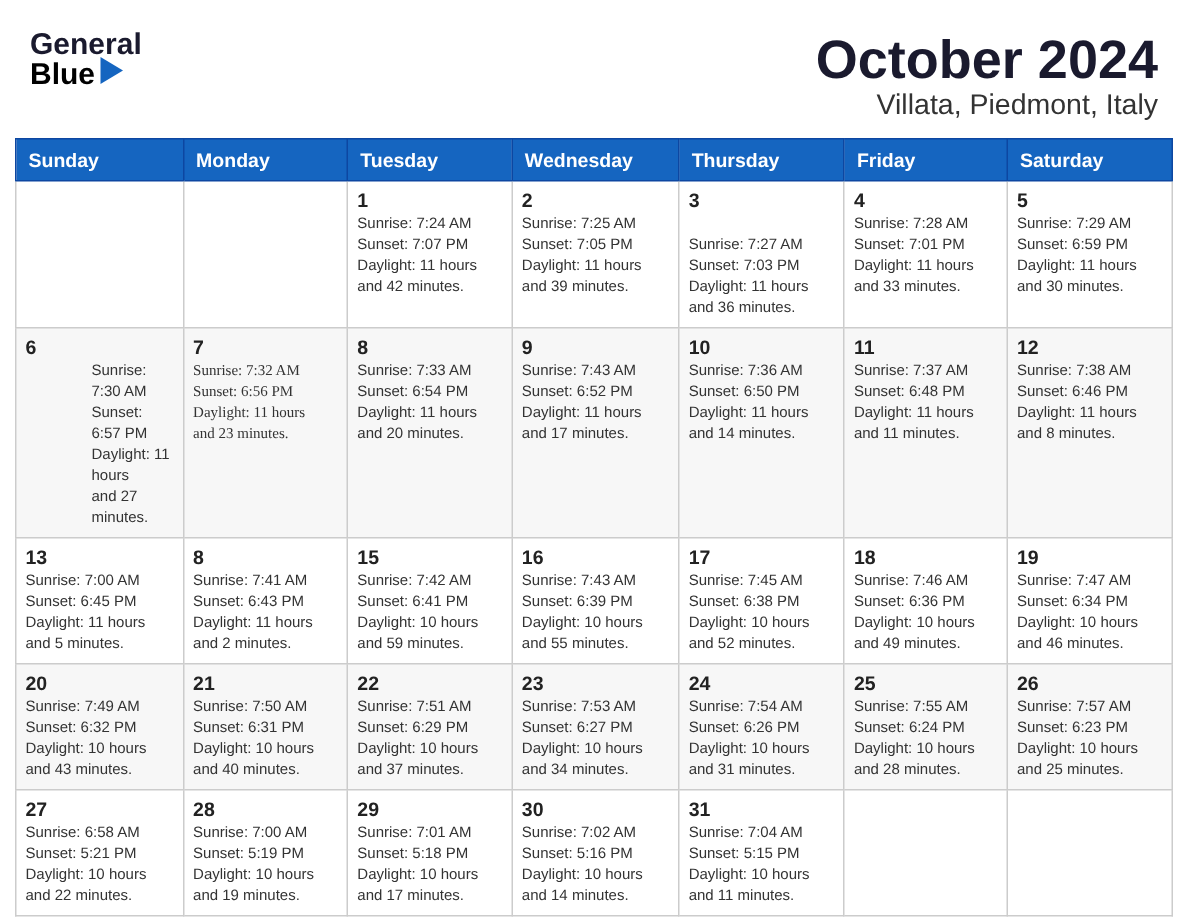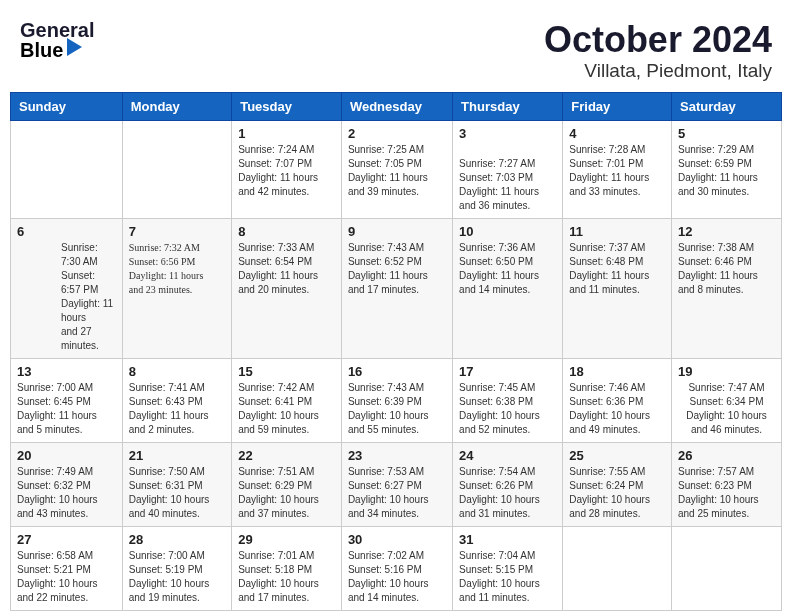--- a/index.html
+++ b/index.html
@@ -263,21 +263,21 @@
         </td>
         <td>
           <span class="day-number">18</span>
           <div class="day-info" style="white-space: pre-line;">Sunrise: 7:46 AM
 Sunset: 6:36 PM
 Daylight: 10 hours
 and 49 minutes.</div>
         </td>
         <td>
           <span class="day-number">19</span>
-          <div class="day-info" style="white-space: pre-line; text-align: center;">Sunrise: 7:47 AM
+          <div class="day-info" style="white-space: pre-line;">Sunrise: 7:47 AM
 Sunset: 6:34 PM
 Daylight: 10 hours
 and 46 minutes.</div>
         </td>
       </tr>
       <tr>
         <td>
           <span class="day-number">20</span>
           <div class="day-info" style="white-space: pre-line;">Sunrise: 7:49 AM
 Sunset: 6:32 PM

